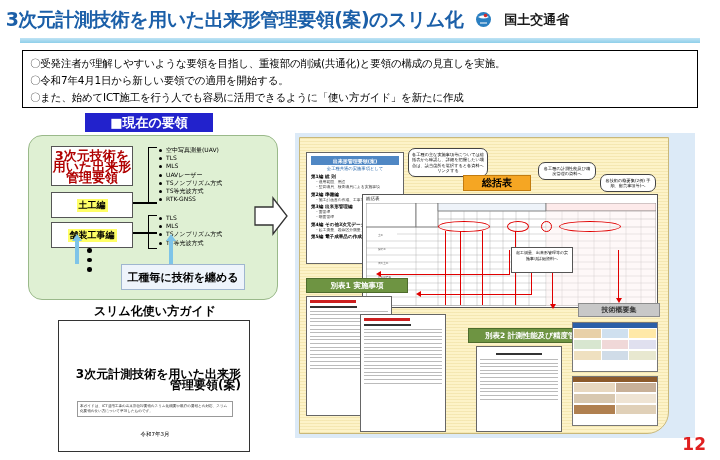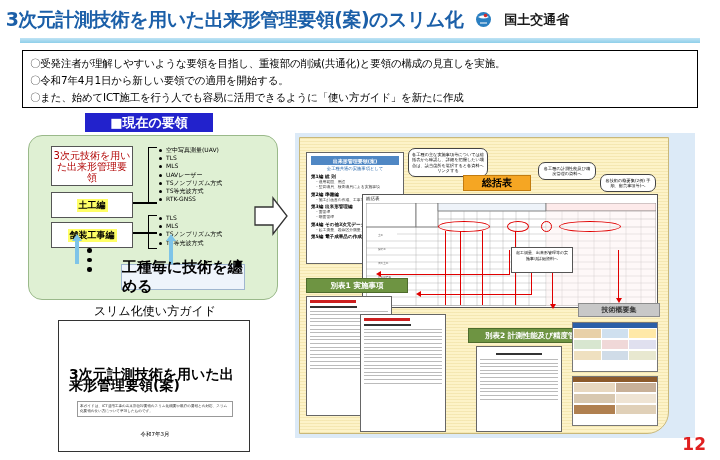--- a/index.html
+++ b/index.html
@@ -57,21 +57,21 @@
     position: absolute; left: 28px; top: 135px; width: 250px; height: 165px;
     background: #dff0d3; border: 1px solid #9ab98a; border-radius: 14px;
   }
   .req-title-box {
     position: absolute; left: 22px; top: 10px; width: 82px; height: 40px;
     background: #fff; border: 1px solid #555;
     display: flex; align-items: center; justify-content: center;
     text-align: center;
   }
   .req-title-box span {
-    font-size: 10px; font-weight: normal; color: #b00000; line-height: 11px;
+    font-size: 13px; font-weight: bold; color: #b00000; line-height: 11px;
   }
   .vol-box {
     position: absolute; left: 22px; width: 82px; height: 26px;
     background: #fff; border: 1px solid #555;
     display: flex; align-items: center; justify-content: center;
   }
   .vol-box span {
     font-size: 9px; font-weight: bold; color: #000;
     background: #ffff66; padding: 0 2px;
   }
@@ -101,42 +101,42 @@
 
   .dots { position: absolute; left: 58px; top: 112px; }
   .dots div {
     width: 4.5px; height: 4.5px; border-radius: 50%; background: #000; margin-bottom: 5px;
   }
   .note-box {
     position: absolute; left: 92px; top: 128px; width: 124px; height: 26px;
     background: #eef4fb; border: 1px solid #9fb6cf;
     display: flex; align-items: center; justify-content: center;
   }
-  .note-box span { font-size: 15px; font-weight: bold; color: #000; }
+  .note-box span { font-size: 11px; font-weight: bold; color: #000; }
   .up-arrow {
     position: absolute; width: 0; height: 0;
     border-left: 5px solid transparent; border-right: 5px solid transparent;
     border-bottom: 7px solid #7ec4e8;
   }
   .up-arrow-stem {
     position: absolute; width: 4px; background: #7ec4e8;
   }
 
   
   .guide-label {
     position: absolute; left: 60px; top: 303px; width: 190px;
-    text-align: center; font-size: 12px; font-weight: normal; color: #000;
+    text-align: center; font-size: 12px; font-weight: bold; color: #000;
   }
   .guide-doc {
     position: absolute; left: 58px; top: 320px; width: 192px; height: 132px;
     background: #fff; border: 1px solid #333;
   }
   .guide-doc-title {
     position: absolute; left: 10px; top: 48px; width: 172px;
-    text-align: left; font-size: 14px; font-weight: bold; color: #000; line-height: 11px;
+    text-align: right; font-size: 12px; font-weight: bold; color: #000; line-height: 11px;
   }
   .guide-doc-note {
     position: absolute; left: 18px; top: 80px; width: 156px; height: 16px;
     border: 1px solid #999; padding: 1.5px 2px;
     font-size: 3.6px; color: #222; line-height: 5.5px; overflow: hidden;
   }
   .guide-doc-date {
     position: absolute; left: 10px; top: 110px; width: 172px;
     text-align: center; font-size: 5.5px; color: #000;
   }

